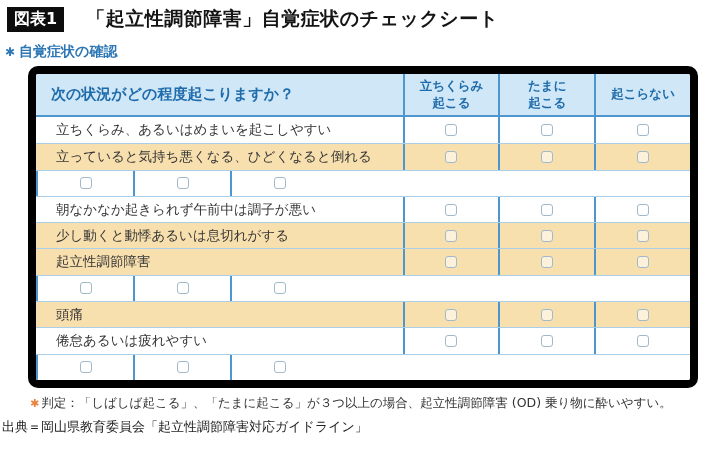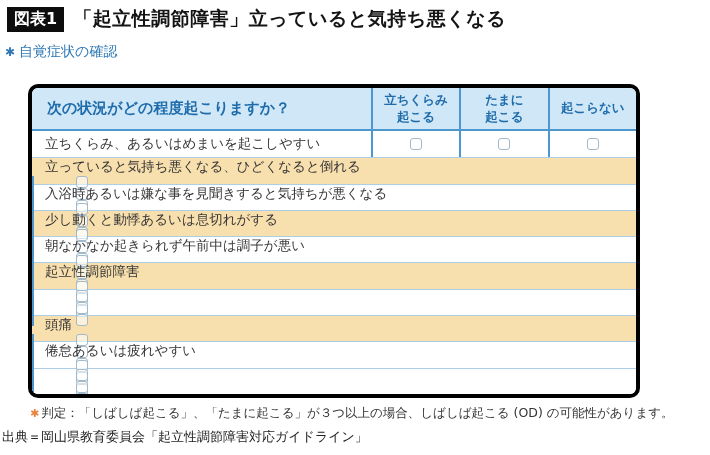--- a/index.html
+++ b/index.html
@@ -8,51 +8,51 @@
     position: relative;
     width: 710px;
     height: 455px;
     background: #ffffff;
     font-family: "DejaVu Sans", "Liberation Sans", sans-serif;
     overflow: hidden;
   }
   .title-row {
     display: flex;
     align-items: center;
-    gap: 9px;
+    gap: 22px;
     padding: 6px 0 0 7px;
   }
   .badge {
     background: #0d0d0d;
     color: #ffffff;
     font-weight: bold;
     font-size: 16px;
     line-height: 1.25;
     padding: 2px 7px 3px 7px;
     white-space: nowrap;
   }
   .fig-title {
     margin: 0;
     font-size: 19px;
     font-weight: bold;
     color: #141414;
     letter-spacing: 0.5px;
     white-space: nowrap;
   }
   .section-label {
-    margin: 11px 0 23px 5px;
+    margin: 11px 0 5px 5px;
     font-size: 14px;
-    font-weight: normal;
+    font-weight: bold;
     color: #2e77b5;
   }
   .bullet-blue { color: #2e77b5; font-size: 12px; margin-right: 4px; }
   .sheet {
     margin-left: 28px;
-    width: 612px;
-    border: 4px solid #000000;
+    width: 670px;
+    border: 8px solid #000000;
     border-radius: 10px;
     overflow: hidden;
     background: #ffffff;
   }
   .thead {
     display: flex;
     height: 43px;
     background: #cfe7f6;
     border-bottom: 2px solid #4e96ce;
   }
@@ -78,26 +78,26 @@
     line-height: 1.35;
     text-align: center;
   }
   .th-c span { display: block; }
   .tr {
     display: flex;
     height: 26.3px;
     background: #ffffff;
   }
   .tr.alt { background: #f8dfae; }
-  .tr + .tr { border-top: 1px solid #abcfe8; flex-direction: column; }
+  .tr + .tr { border-top: 1px solid #abcfe8; }
   .td-q {
     width: 371px;
     display: flex;
     align-items: center;
-    padding-left: 13px;
+    padding-left: 20px;
     font-size: 13.5px;
     color: #363636;
     white-space: nowrap;
   }
   .td-c {
     width: 97px;
     border-left: 2px solid #4e96ce;
     display: flex;
     align-items: center;
     justify-content: center;
@@ -123,21 +123,21 @@
     white-space: nowrap;
   }
 </style>
 </head>
 <body>
 
 <div class="page">
 
   <div class="title-row">
     <span class="badge">図表1</span>
-    <h1 class="fig-title">「起立性調節障害」立っていると気持ち悪くなる</h1>
+    <h1 class="fig-title">「起立性調節障害」自覚症状のチェックシート</h1>
   </div>
 
   <div class="section-label">
     <span class="bullet-blue">✱</span><span>自覚症状の確認</span>
   </div>
 
   <div class="sheet">
     <div class="thead">
       <div class="th-q">次の状況がどの程度起こりますか？</div>
       <div class="th-c">
@@ -172,21 +172,32 @@
         <span class="checkbox"></span>
       </div>
       <div class="td-c">
         <span class="checkbox"></span>
       </div>
       <div class="td-c">
         <span class="checkbox"></span>
       </div>
     </div>
         <div class="tr">
-      <div class="td-q">入浴時あるいは嫌な事を見聞きすると気持ちが悪くなる</div>
+      <div class="td-c">
+        <span class="checkbox"></span>
+      </div>
+      <div class="td-c">
+        <span class="checkbox"></span>
+      </div>
+      <div class="td-c">
+        <span class="checkbox"></span>
+      </div>
+    </div>
+        <div class="tr">
+      <div class="td-q">朝なかなか起きられず午前中は調子が悪い</div>
       <div class="td-c">
         <span class="checkbox"></span>
       </div>
       <div class="td-c">
         <span class="checkbox"></span>
       </div>
       <div class="td-c">
         <span class="checkbox"></span>
       </div>
     </div>
@@ -195,32 +206,20 @@
       <div class="td-c">
         <span class="checkbox"></span>
       </div>
       <div class="td-c">
         <span class="checkbox"></span>
       </div>
       <div class="td-c">
         <span class="checkbox"></span>
       </div>
     </div>
-        <div class="tr">
-      <div class="td-q">朝なかなか起きられず午前中は調子が悪い</div>
-      <div class="td-c">
-        <span class="checkbox"></span>
-      </div>
-      <div class="td-c">
-        <span class="checkbox"></span>
-      </div>
-      <div class="td-c">
-        <span class="checkbox"></span>
-      </div>
-    </div>
         <div class="tr alt">
       <div class="td-q">起立性調節障害</div>
       <div class="td-c">
         <span class="checkbox"></span>
       </div>
       <div class="td-c">
         <span class="checkbox"></span>
       </div>
       <div class="td-c">
         <span class="checkbox"></span>
@@ -269,18 +268,18 @@
         <span class="checkbox"></span>
       </div>
       <div class="td-c">
         <span class="checkbox"></span>
       </div>
     </div>
       </div>
   </div>
 
   <div class="judgment">
-    <span class="bullet-orange">✱</span><span>判定：「しばしば起こる」、「たまに起こる」が３つ以上の場合、しばしば起こる (OD) の可能性があります。</span>
+    <span class="bullet-orange">✱</span><span>判定：「しばしば起こる」、「たまに起こる」が３つ以上の場合、起立性調節障害 (OD) 乗り物に酔いやすい。</span>
   </div>
 
   <div class="source">出典＝岡山県教育委員会「起立性調節障害対応ガイドライン」</div>
 
 </div>
 
 </body></html>

